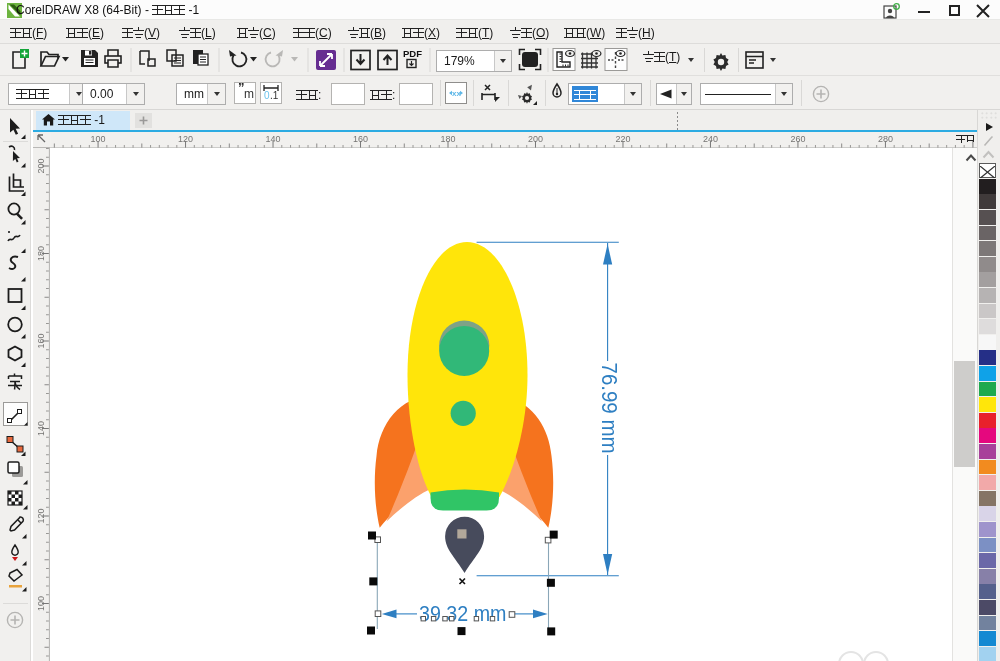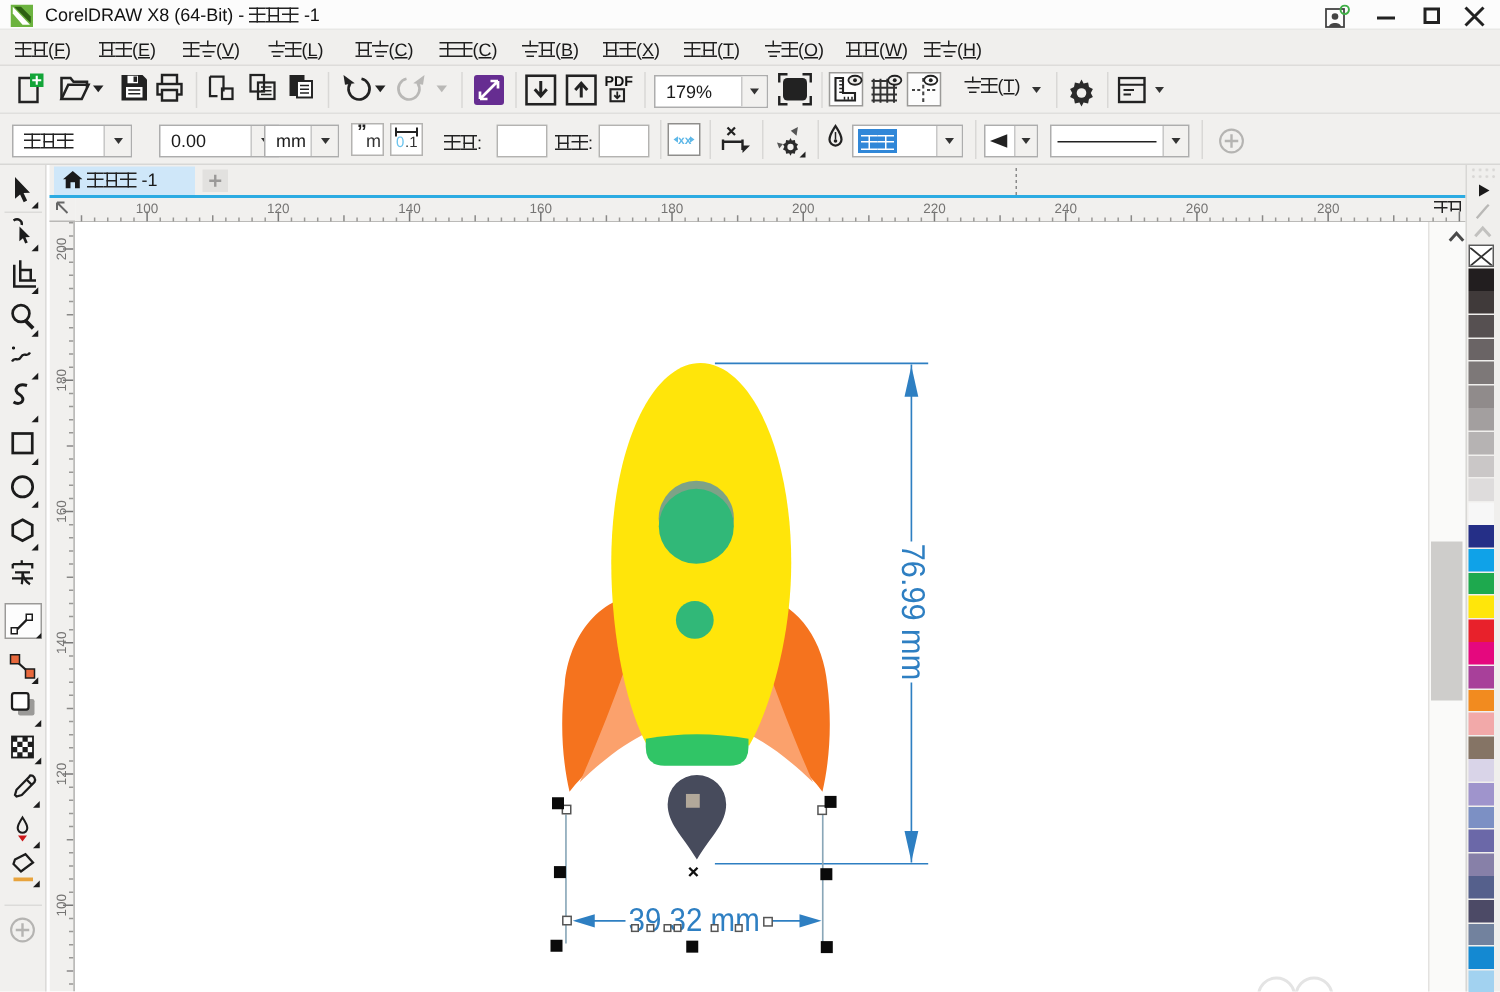--- a/index.html
+++ b/index.html
@@ -20,21 +20,21 @@
 .swatch{position:absolute;left:979px;width:17px;height:14.8px}
 </style></head>
 <body>
 
 <div class="abs" style="left:0;top:0;width:1000px;height:20px;background:#fcfcfc;border-bottom:1px solid #e8e8e6"></div>
 <svg class="abs" style="left:7px;top:3px" width="16" height="15" viewBox="0 0 16 15">
  <rect x="0" y="0" width="15" height="15" fill="#6cb33f"></rect>
  <path d="M1.5 1.5 L13 13.5 L8 13.5 L1.5 6Z" fill="#ffffff"></path>
  <path d="M2.5 1.5 L13.5 12.5 L13.5 8 L7 1.5Z" fill="#2d6012"></path>
 </svg>
-<div class="abs" style="left:30px;top:3px;font-size:12px;color:#111">CorelDRAW X8 (64-Bit) - <i class="z za"></i><i class="z zb"></i><i class="z za"></i> -1</div>
+<div class="abs" style="left:16px;top:3px;font-size:12px;color:#111">CorelDRAW X8 (64-Bit) - <i class="z za"></i><i class="z zb"></i><i class="z za"></i> -1</div>
 <svg class="abs" style="left:883px;top:3px" width="18" height="16" viewBox="0 0 18 16">
  <rect x="1" y="3" width="12" height="12" fill="none" stroke="#444" stroke-width="1.2"></rect>
  <circle cx="7" cy="8" r="2.2" fill="#444"></circle>
     <path d="M3 15 C3 11.5 11 11.5 11 15Z" fill="#444"></path>
  <circle cx="13.5" cy="3.5" r="2.8" fill="none" stroke="#3faf46" stroke-width="1.3"></circle>
 </svg>
 <div class="abs" style="left:918px;top:11px;width:12px;height:2px;background:#222"></div>
 <div class="abs" style="left:949px;top:5px;width:11px;height:11px;border:2px solid #222"></div>
 <svg class="abs" style="left:976px;top:4px" width="14" height="14" viewBox="0 0 14 14">
     <path d="M1 1 L13 13 M13 1 L1 13" stroke="#222" stroke-width="2"></path>
@@ -163,21 +163,21 @@
  <path d="M1 5.5 h17 M4 9 h7 M4 12 h5" stroke="#222" stroke-width="1.4"></path>
 </svg>
 <span class="arr" style="position:absolute;left:770px;top:58px"></span>
 <div class="abs" style="left:0;top:76px;width:1000px;height:34px;background:#f1f0ee;border-bottom:1px solid #d8d7d5"></div>
 <div class="cb" style="left:8px;top:83px;width:80px">
     <span style="position:absolute;left:7px;top:3px"><i class="z za"></i><i class="z zb"></i><i class="z za"></i></span>
     <span class="cba" style="width:18px">
       <span class="arr" style="left:5.5px;top:8px"></span>
     </span>
   </div>
-<div class="cb" style="left:106px;top:83px;width:80px">
+<div class="cb" style="left:82px;top:83px;width:63px">
     <span style="position:absolute;left:7px;top:3px">0.00</span>
     <span class="cba" style="width:18px">
       <span class="arr" style="left:5.5px;top:8px"></span>
     </span>
   </div>
 <div class="cb" style="left:176px;top:83px;width:50px">
     <span style="position:absolute;left:7px;top:3px">mm</span>
     <span class="cba" style="width:18px">
       <span class="arr" style="left:5.5px;top:8px"></span>
     </span>

